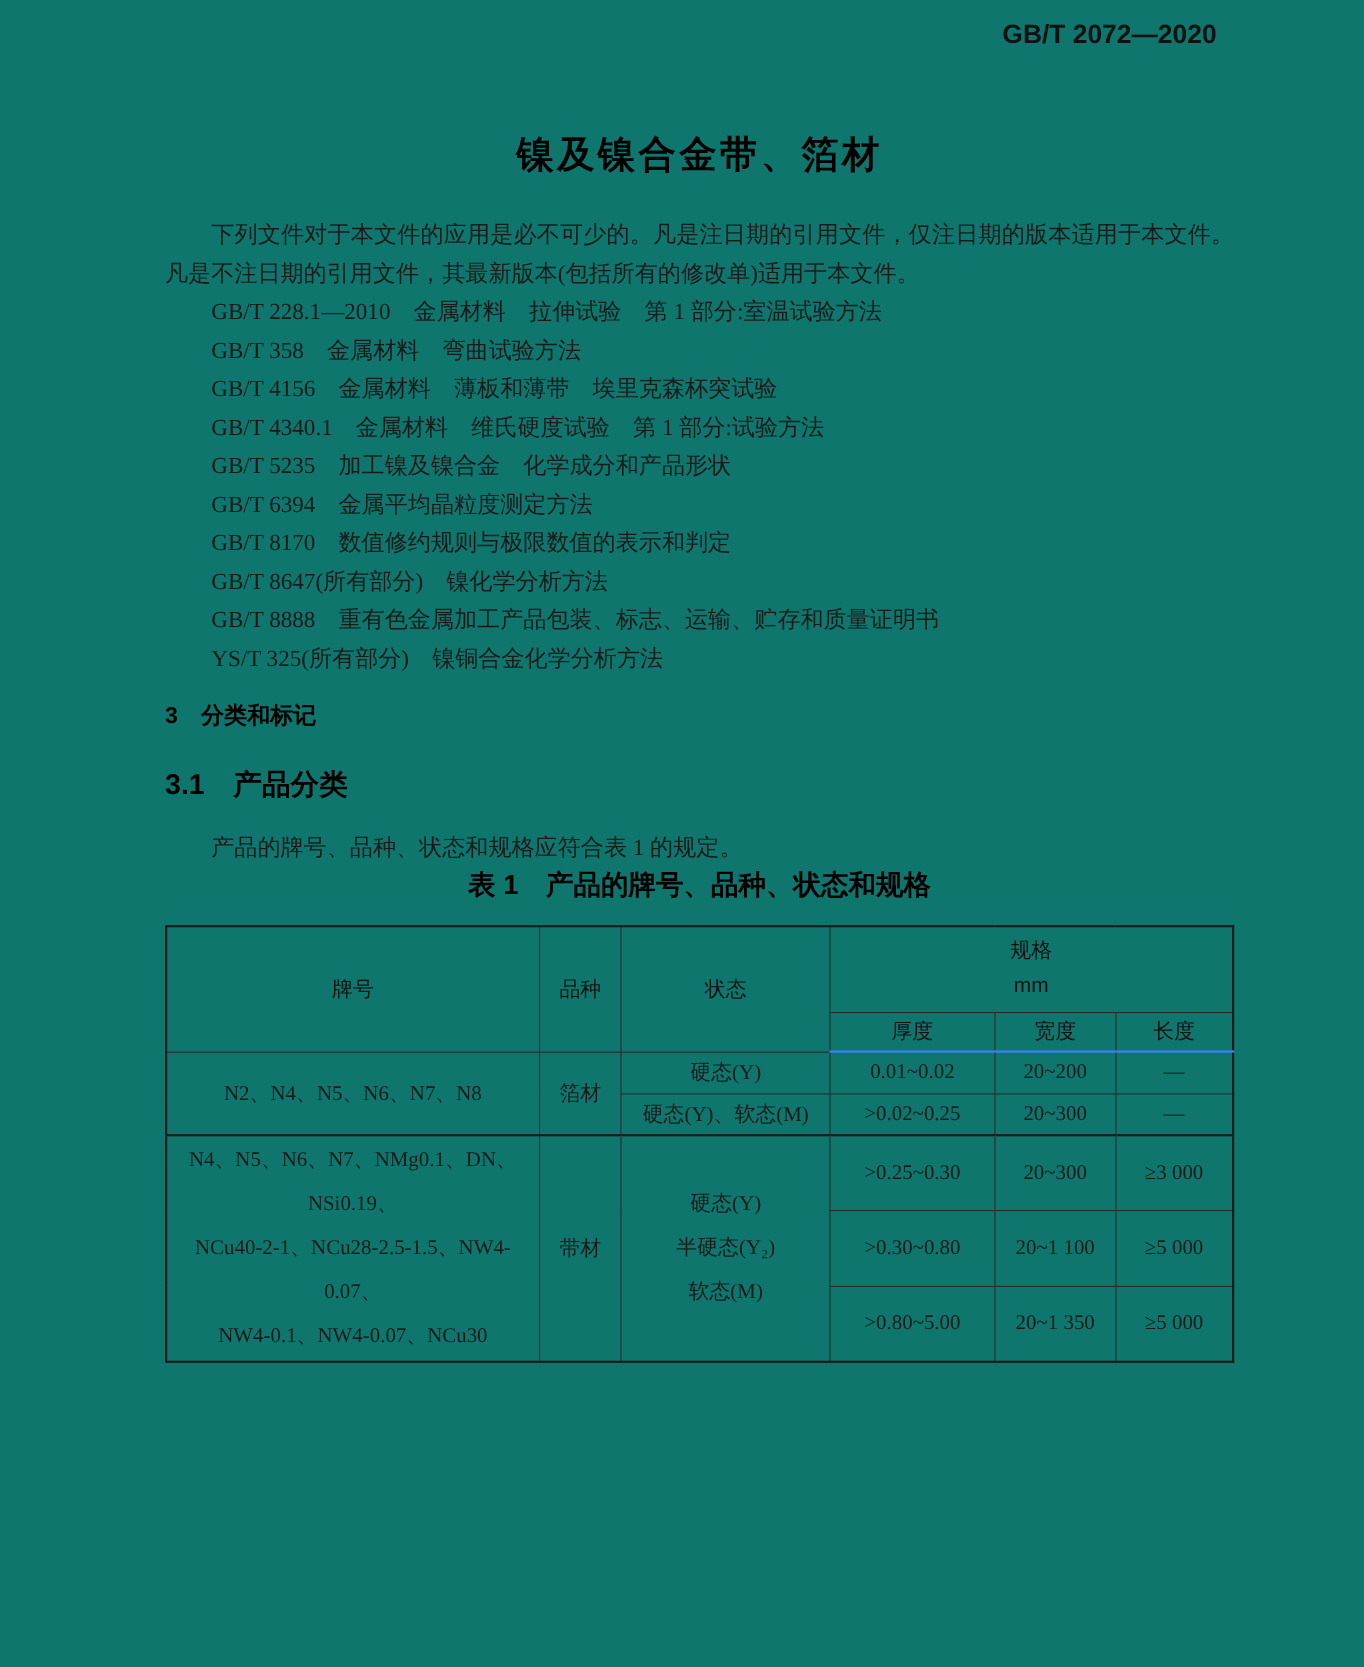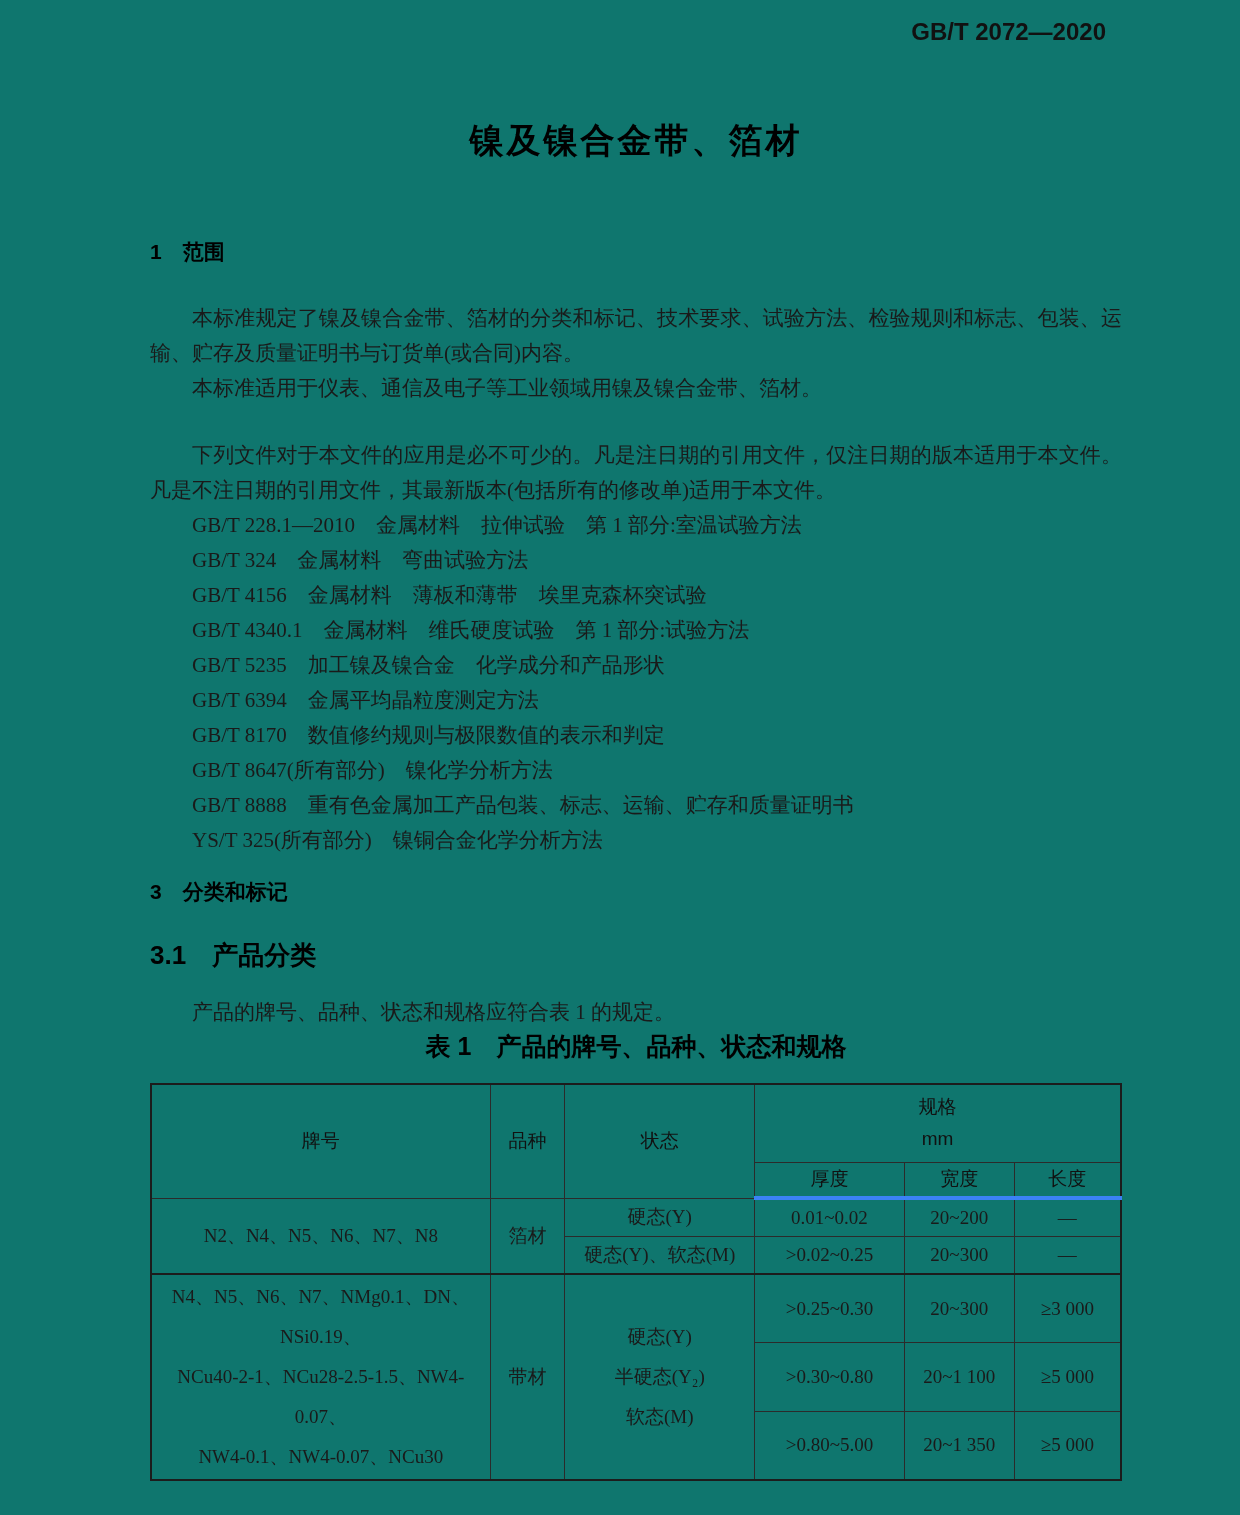--- a/index.html
+++ b/index.html
@@ -87,50 +87,45 @@
     vertical-align: middle;
     padding: 2px 4px;
   }
   table.spec-table th {
     font-family: "Liberation Sans", "DejaVu Sans", sans-serif;
     font-weight: normal;
     color: #111;
   }
   table.spec-table thead tr.head-top { height: 78px; }
   table.spec-table thead tr.head-sub { height: 36px; }
-  table.spec-table thead tr.head-sub th { border-bottom: 4px solid #3b82f6; }
+  table.spec-table thead tr.head-sub th { border-bottom: 2px solid #3b82f6; }
   table.spec-table tbody tr { height: 38px; }
   table.spec-table tbody td {
     font-family: "Liberation Serif", "DejaVu Serif", "DejaVu Sans", serif;
   }
   table.spec-table tr.group2-start td { border-top: 2px solid #1c1c1c; }
   .spec-head div { line-height: 32px; }
   .multi-line div { line-height: 40px; }
 </style>
 </head>
 <body>
 
 <div class="page">
   <div class="content">
 
     <div class="doc-number">GB/T 2072—2020</div>
 
     <h1 class="doc-title">镍及镍合金带、箔材</h1>
 
-    <section>
-      <h2 class="sec-heading">1　范围</h2>
-      <p class="body-para first">本标准规定了镍及镍合金带、箔材的分类和标记、技术要求、试验方法、检验规则和标志、包装、运输、贮存及质量证明书与订货单(或合同)内容。</p>
-      <p class="body-para">本标准适用于仪表、通信及电子等工业领域用镍及镍合金带、箔材。</p>
-    </section>
 
     <section>
       <p class="body-para after-heading">下列文件对于本文件的应用是必不可少的。凡是注日期的引用文件，仅注日期的版本适用于本文件。凡是不注日期的引用文件，其最新版本(包括所有的修改单)适用于本文件。</p>
       <ul class="refs">
         <li>GB/T 228.1—2010　金属材料　拉伸试验　第 1 部分:室温试验方法</li>
-        <li>GB/T 324　金属材料　弯曲试验方法</li>
+        <li>GB/T 358　金属材料　弯曲试验方法</li>
         <li>GB/T 4156　金属材料　薄板和薄带　埃里克森杯突试验</li>
         <li>GB/T 4340.1　金属材料　维氏硬度试验　第 1 部分:试验方法</li>
         <li>GB/T 5235　加工镍及镍合金　化学成分和产品形状</li>
         <li>GB/T 6394　金属平均晶粒度测定方法</li>
         <li>GB/T 8170　数值修约规则与极限数值的表示和判定</li>
         <li>GB/T 8647(所有部分)　镍化学分析方法</li>
         <li>GB/T 8888　重有色金属加工产品包装、标志、运输、贮存和质量证明书</li>
         <li>YS/T 325(所有部分)　镍铜合金化学分析方法</li>
       </ul>
     </section>

